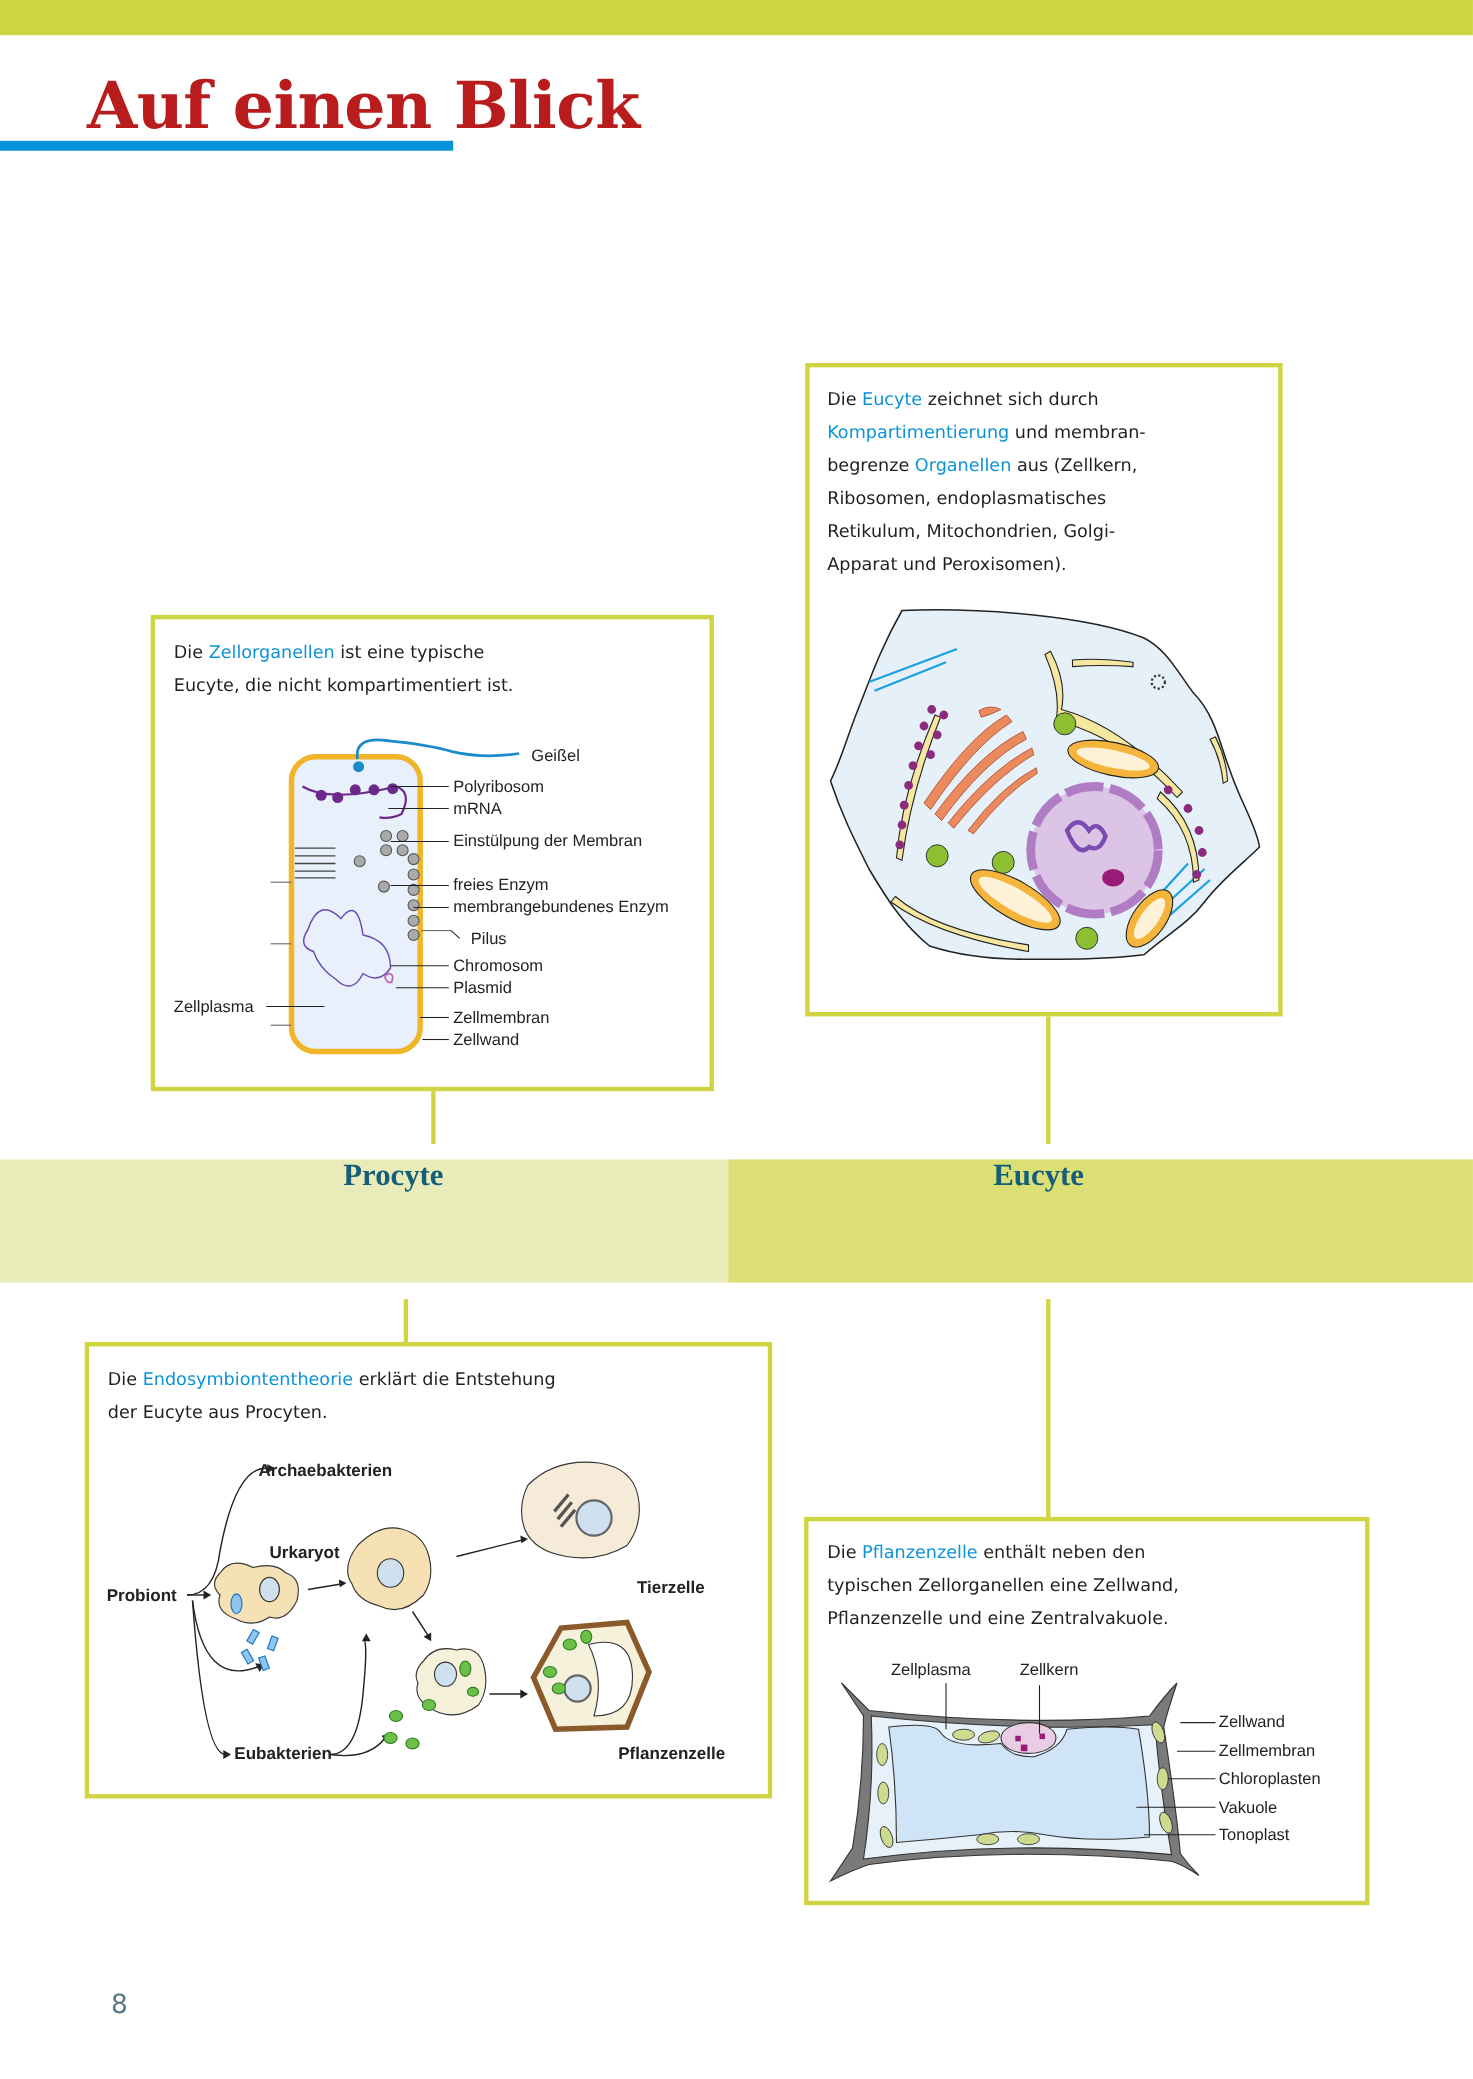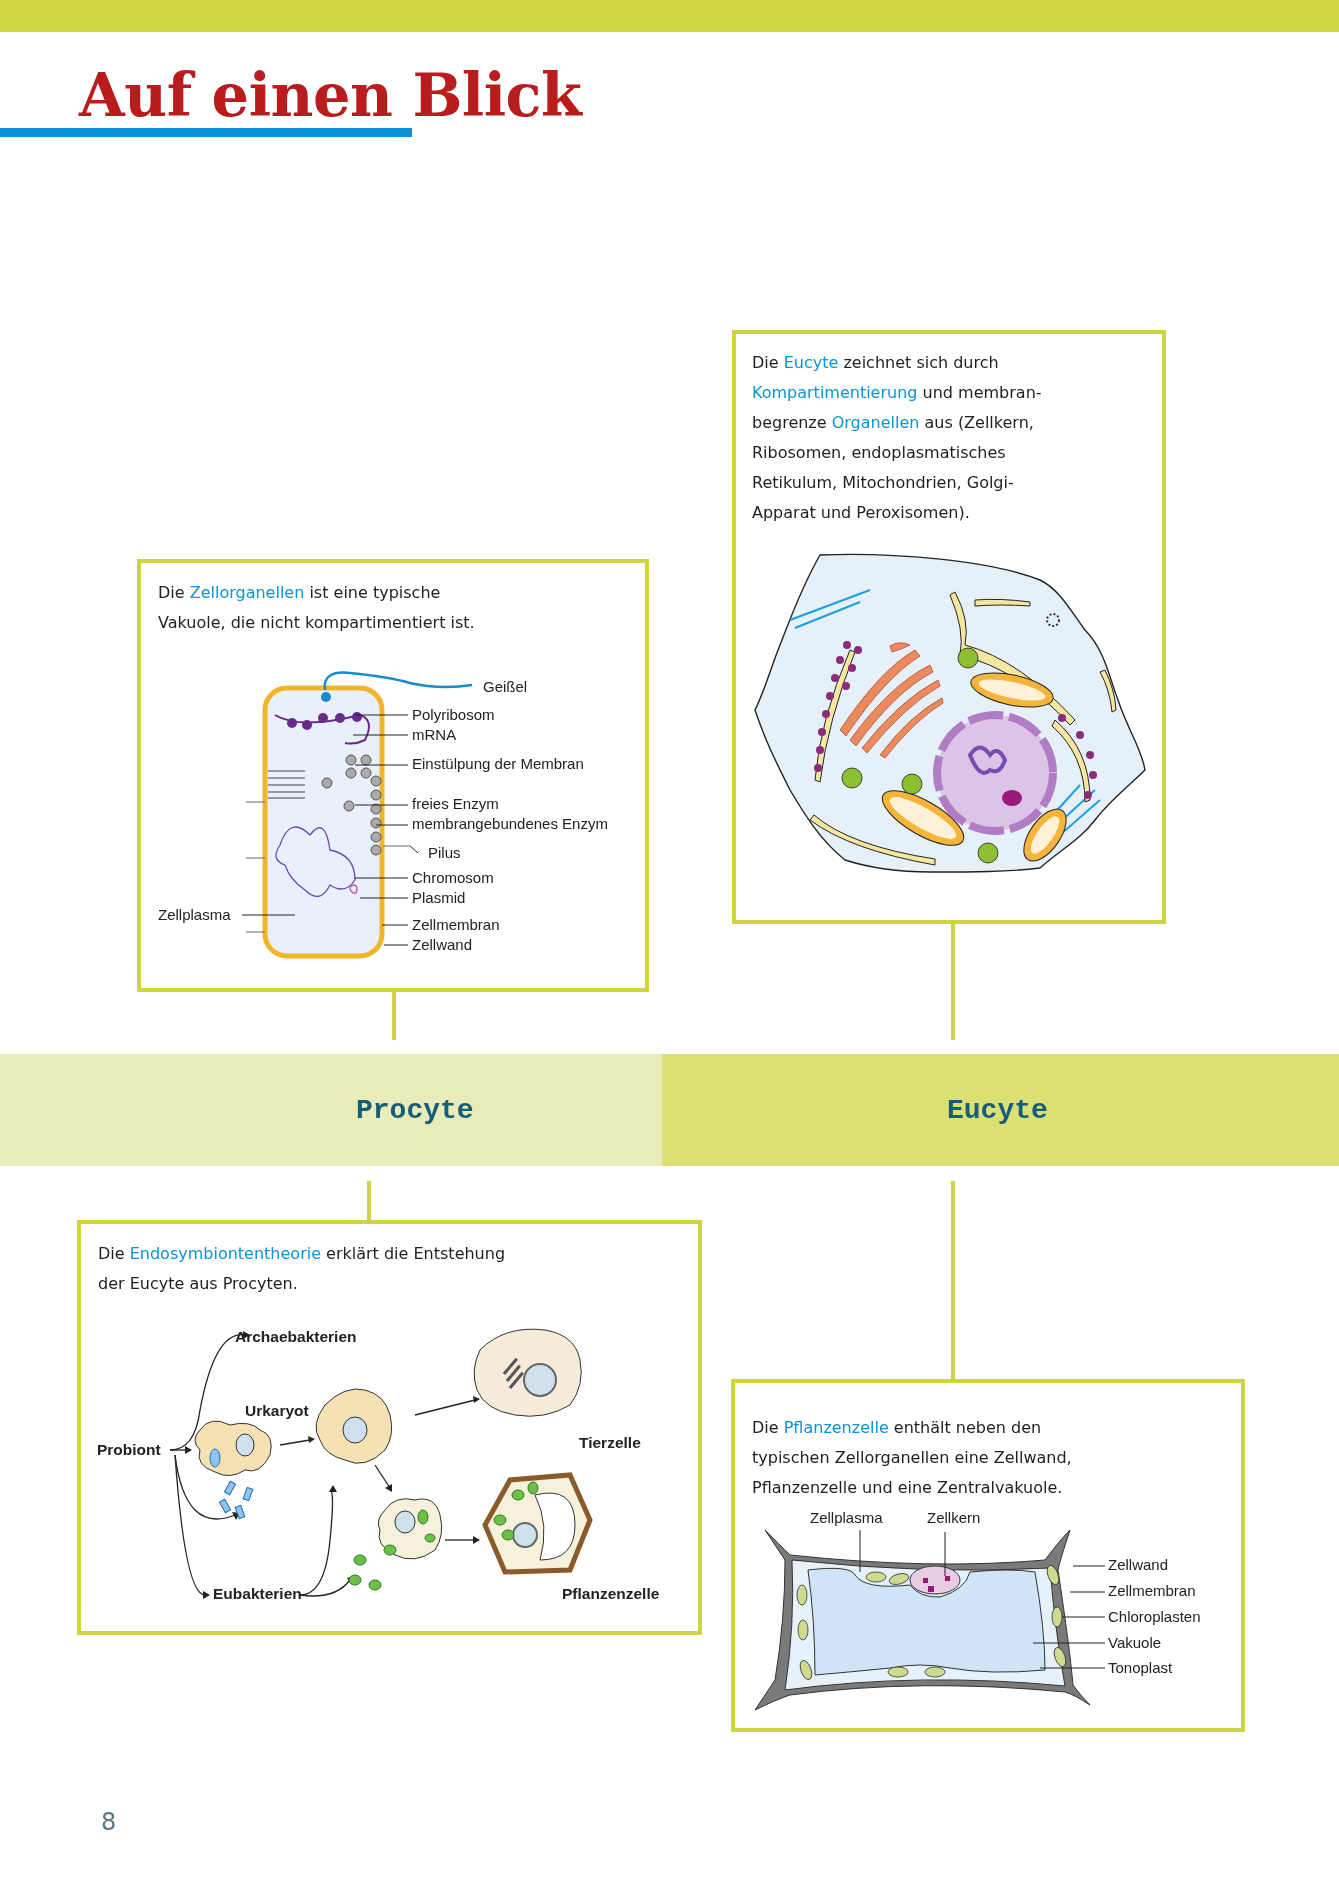--- a/index.html
+++ b/index.html
@@ -8,22 +8,22 @@
   .topbar { position:absolute; left:0; top:0; width:1339px; height:32px; background:#cfd541; }
   .title { position:absolute; left:79px; top:68px; font-family:"DejaVu Serif", serif; font-weight:bold;
            font-size:59px; color:#b91c1c; letter-spacing:-0.5px; line-height:56px; }
   .title-underline { position:absolute; left:0; top:128px; width:412px; height:9px; background:#0893d8; }
   .box { position:absolute; border:4px solid #cfd541; background:#fff; box-sizing:border-box; }
   .box-text { position:absolute; font-size:16px; line-height:30px; color:#1f1f1f; }
   .hl { color:#0b93d6; }
   .vline { position:absolute; width:4px; background:#cfd541; }
   .band-left { position:absolute; left:0; top:1054px; width:662px; height:112px; background:#e9ebb9; }
   .band-right { position:absolute; left:662px; top:1054px; width:677px; height:112px; background:#dbdf74; }
-  .band-label { position:absolute; top:1095px; font-family:Liberation Mono, monospace; font-weight:bold;
-                font-size:28px; color:#145e79;margin-left:44px; }
+  .band-label { position:absolute; top:1053px; font-family:Liberation Serif, serif; font-weight:bold;
+                font-size:28px; color:#145e79; }
   .lbl { font-family:"Liberation Sans", sans-serif; font-size:15px; fill:#222; }
   .lblb { font-family:"Liberation Sans", sans-serif; font-size:15.5px; font-weight:bold; fill:#222; }
   .page-num { position:absolute; left:101px; top:1808px; font-size:24px; color:#5a7785; font-family:"DejaVu Sans", sans-serif; }
   svg { position:absolute; overflow:visible; }
 </style>
 </head>
 <body>
 
 <div class="topbar"></div>
 <div class="title">Auf einen Blick</div>
@@ -109,21 +109,21 @@
     </g>
 
   <circle cx="303" cy="70" r="6" fill="none" stroke="#333" stroke-width="2" stroke-dasharray="2 2"></circle>
 </svg>
 
 <div class="vline" style="left:951px; top:924px; height:116px;"></div>
 
 <div class="box" style="left:137px; top:559px; width:512px; height:433px;"></div>
 <div class="box-text" style="left:158px; top:578px; width:480px;">
   <div><span>Die </span><span class="hl">Zellorganellen</span><span> ist eine typische</span></div>
-  <div>Vakuole, die nicht kompartimentiert ist.</div>
+  <div>Eucyte, die nicht kompartimentiert ist.</div>
 </div>
 
 <svg style="left:150px; top:665px;" width="490" height="300" viewBox="0 0 490 300">
   <rect x="115" y="23" width="117" height="268" rx="22" fill="#e8f1fb" stroke="#f1b52a" stroke-width="5"></rect>
 
   <path d="M175,25 Q172,5 200,8 Q240,12 260,18 Q290,25 322,20" fill="none" stroke="#1a8ac8" stroke-width="2.5"></path>
   <circle cx="176" cy="32" r="5" fill="#1a8ac8"></circle>
 
   <path d="M125,50 Q150,65 210,50 Q225,55 215,75 Q205,80 195,78" fill="none" stroke="#6a2a8a" stroke-width="2"></path>
   <g fill="#6a2a8a">
@@ -278,21 +278,21 @@
     </g>
   <text class="lblb" x="150" y="32">Archaebakterien</text>
   <text class="lblb" x="160" y="106">Urkaryot</text>
   <text class="lblb" x="12" y="145">Probiont</text>
   <text class="lblb" x="128" y="289">Eubakterien</text>
   <text class="lblb" x="494" y="138">Tierzelle</text>
   <text class="lblb" x="477" y="289">Pflanzenzelle</text>
 </svg>
 
 <div class="box" style="left:731px; top:1379px; width:514px; height:353px;"></div>
-<div class="box-text" style="left:752px; top:1396px; width:480px;margin-top:17px;">
+<div class="box-text" style="left:752px; top:1396px; width:480px;">
   <div><span>Die </span><span class="hl">Pflanzenzelle</span><span> enthält neben den</span></div>
   <div>typischen Zellorganellen eine Zellwand,</div>
   <div>Pflanzenzelle und eine Zentralvakuole.</div>
 </div>
 
 <svg style="left:740px; top:1500px;" width="510" height="230" viewBox="0 0 510 230">
   <path d="M25,30 Q40,45 50,55 Q190,70 305,60 Q320,40 330,30 Q320,60 318,70 Q330,150 333,185 Q340,195 350,205 Q335,195 325,192 Q180,178 50,195 Q35,200 15,210 Q25,195 35,180 Q45,120 45,60 Q35,45 25,30 Z" fill="#7a7a7a" stroke="#333" stroke-width="1"></path>
   <path d="M52,60 Q190,75 310,68 Q315,130 325,186 Q180,172 45,190 Q55,125 52,60 Z" fill="#e6f1fa" stroke="#333" stroke-width="1"></path>
   <path d="M68,70 Q110,65 115,75 Q125,90 170,85 Q180,98 200,97 Q225,90 230,72 Q270,68 295,72 Q305,130 305,170 Q250,175 210,168 Q180,162 150,168 Q110,172 75,175 Q75,120 68,70 Z" fill="#cfe4f7" stroke="#333" stroke-width="1"></path>
   <ellipse cx="195" cy="80" rx="25" ry="14" fill="#e9cde5" stroke="#333"></ellipse>

